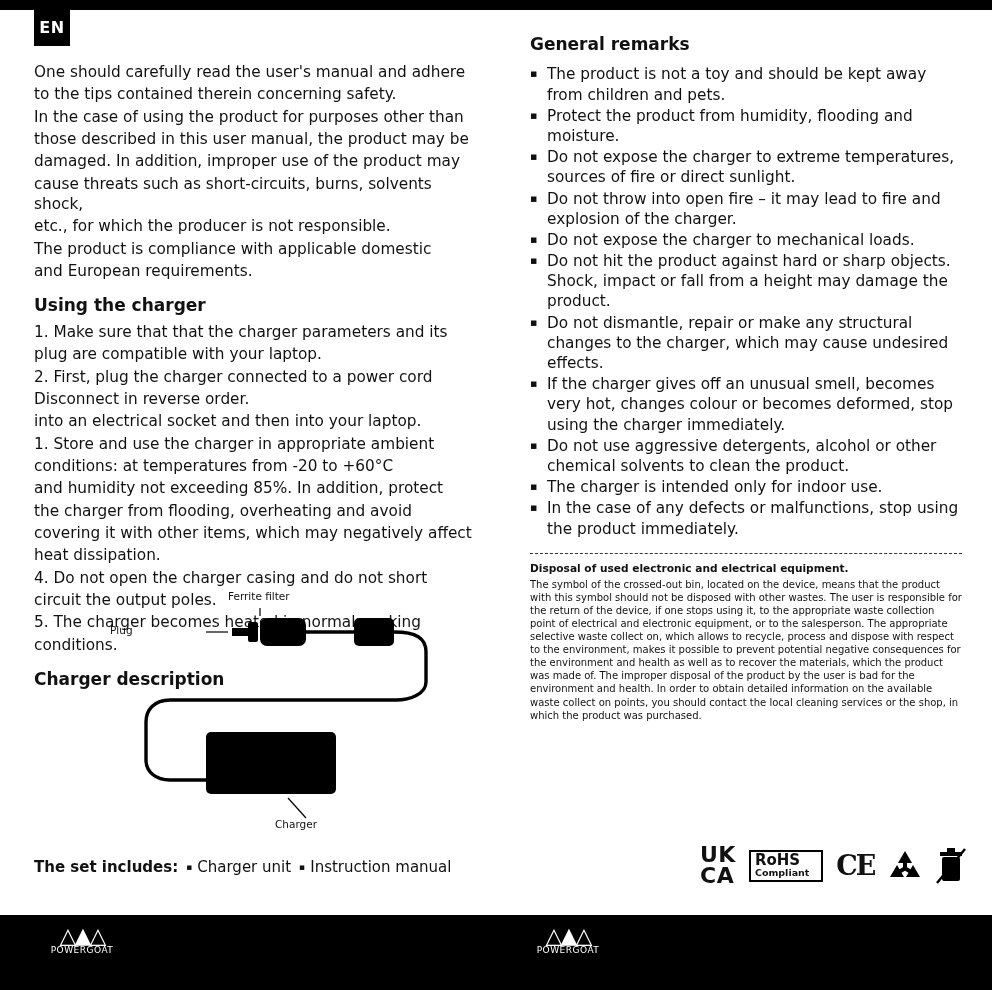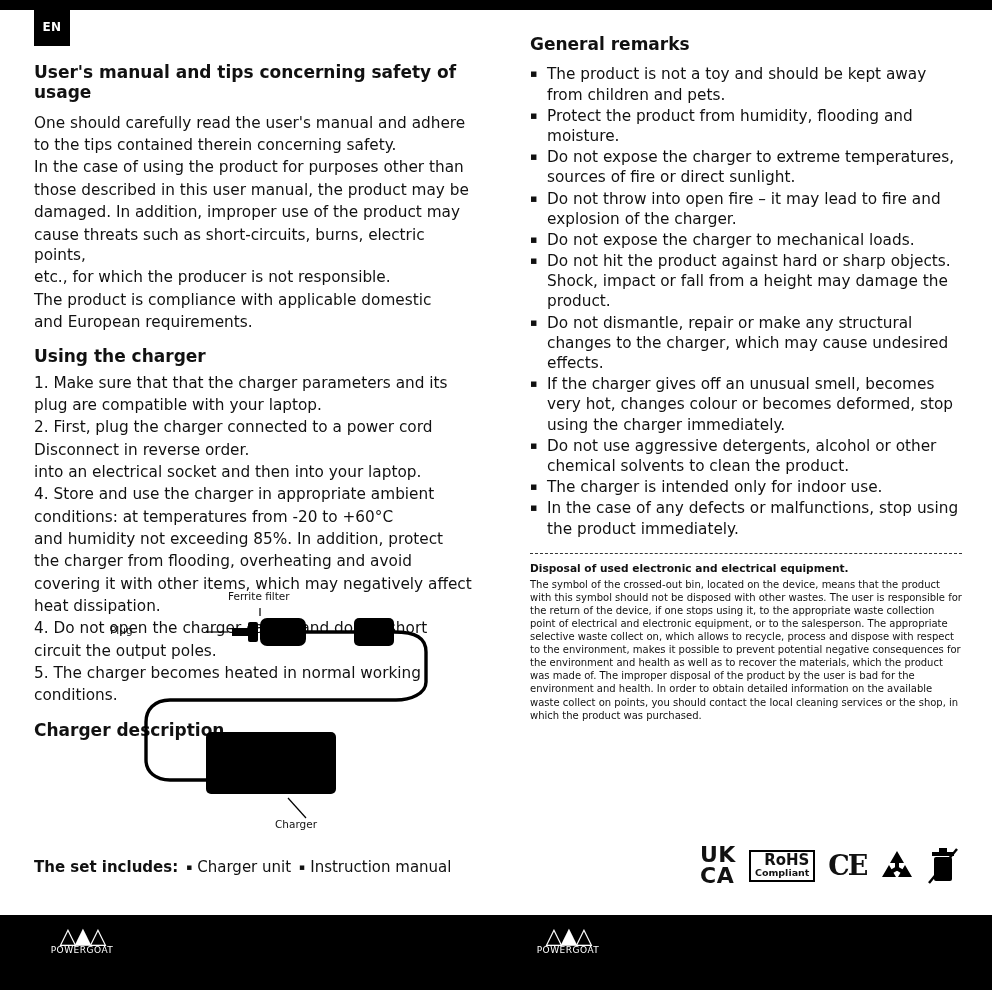--- a/index.html
+++ b/index.html
@@ -14,21 +14,21 @@
   }
   .top-bar {
     position:absolute; top:0; left:0; width:992px; height:10px; background:#000;
   }
   .bottom-bar {
     position:absolute; left:0; top:915px; width:992px; height:75px; background:#000;
   }
   .lang-badge {
     position:absolute; left:34px; top:8px; width:36px; height:38px;
     background:#000; color:#fff; display:flex; align-items:center; justify-content:center;
-    font-size:12px; font-weight:700; letter-spacing:.5px;
+    font-size:16px; font-weight:700; letter-spacing:.5px;
   }
   .col-left {
     position:absolute; left:34px; top:62px; width:440px;
   }
   .col-right {
     position:absolute; left:530px; top:34px; width:432px;
   }
   h2.sec {
     font-size:17px; font-weight:700; margin:0 0 10px 0; line-height:1.2;
   }
@@ -54,21 +54,21 @@
   .diagram { position:absolute; left:110px; top:590px; width:340px; height:250px; }
   .cap { position:absolute; font-size:10.5px; }
   .set-includes {
     position:absolute; left:34px; top:858px; font-size:15px;
   }
   .set-includes b { font-weight:700; }
   .set-includes .sq:before { content:"\25AA"; margin:0 5px 0 8px; font-size:9px; vertical-align:2px; }
   
   .cert-row { position:absolute; left:700px; top:845px; display:flex; align-items:center; gap:13px; }
   .ukca { font-size:22px; font-weight:700; line-height:.95; letter-spacing:.5px; }
-  .rohs { border:2px solid #000; padding:1px 4px 2px 4px; text-align:right; line-height:1; }
+  .rohs { border:2px solid #000; padding:1px 12px 2px 4px; text-align:left; line-height:1; }
   .rohs .r1 { font-size:15px; font-weight:700; }
   .rohs .r2 { font-size:9.5px; font-weight:700; }
   .ce { font-size:27px; font-weight:700; letter-spacing:-2px; font-family:"DejaVu Serif", "Liberation Serif", serif;}
   .brand {
     position:absolute; top:925px; color:#fff; text-align:center; width:120px;
   }
   .brand .mark { font-size:22px; line-height:1; letter-spacing:-2px; }
   .brand .nm { font-size:9px; font-weight:400; letter-spacing:.5px; margin-top:-2px; }
   .brand-1 { left:22px; }
   .brand-2 { left:508px; }
@@ -76,40 +76,39 @@
 </head>
 <body>
 
 <div class="top-bar"></div>
 
 <div class="lang-badge">EN</div>
 
 <div class="col-left">
 
   <div class="block">
-    <h2 class="sec">User's manual and tips concerning safety of usage</h2>
     <p class="para">One should carefully read the user's manual and adhere</p>
     <p class="para">to the tips contained therein concerning safety.</p>
     <p class="para">In the case of using the product for purposes other than</p>
     <p class="para">those described in this user manual, the product may be</p>
     <p class="para">damaged. In addition, improper use of the product may</p>
-    <p class="para">cause threats such as short-circuits, burns, electric points,</p>
+    <p class="para">cause threats such as short-circuits, burns, solvents shock,</p>
     <p class="para">etc., for which the producer is not responsible.</p>
     <p class="para">The product is compliance with applicable domestic</p>
     <p class="para">and European requirements.</p>
   </div>
 
   <div class="block">
     <h2 class="sec tight">Using the charger</h2>
     <p class="para">1. Make sure that that the charger parameters and its</p>
     <p class="para">plug are compatible with your laptop.</p>
     <p class="para">2. First, plug the charger connected to a power cord</p>
     <p class="para">Disconnect in reverse order.</p>
     <p class="para">into an electrical socket and then into your laptop.</p>
-    <p class="para">4. Store and use the charger in appropriate ambient</p>
+    <p class="para">1. Store and use the charger in appropriate ambient</p>
     <p class="para">conditions: at temperatures from -20 to +60°C</p>
     <p class="para">and humidity not exceeding 85%. In addition, protect</p>
     <p class="para">the charger from flooding, overheating and avoid</p>
     <p class="para">covering it with other items, which may negatively affect</p>
     <p class="para">heat dissipation.</p>
     <p class="para">4. Do not open the charger casing and do not short</p>
     <p class="para">circuit the output poles.</p>
     <p class="para">5. The charger becomes heated in normal working</p>
     <p class="para">conditions.</p>
   </div>

